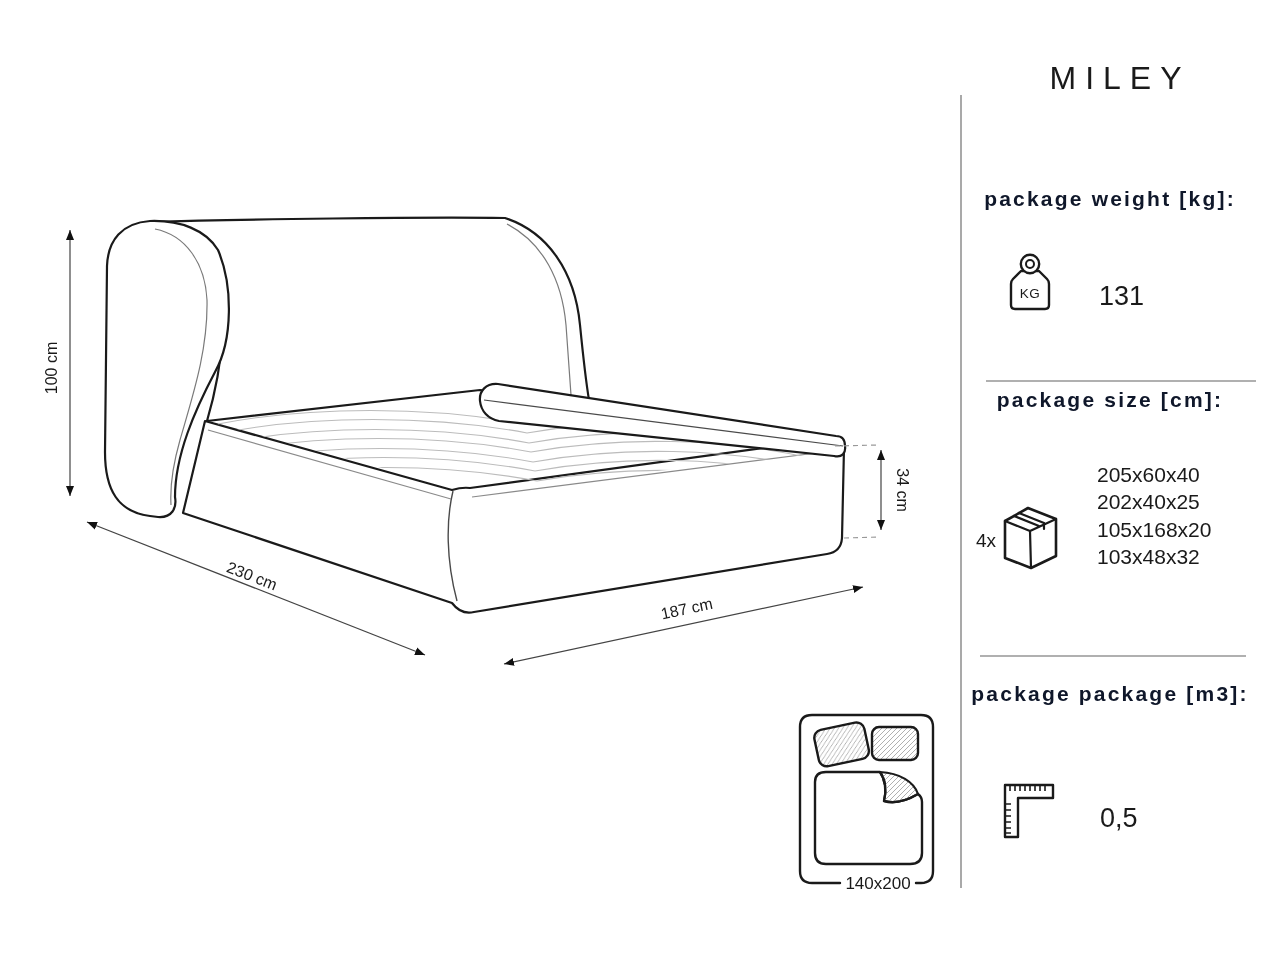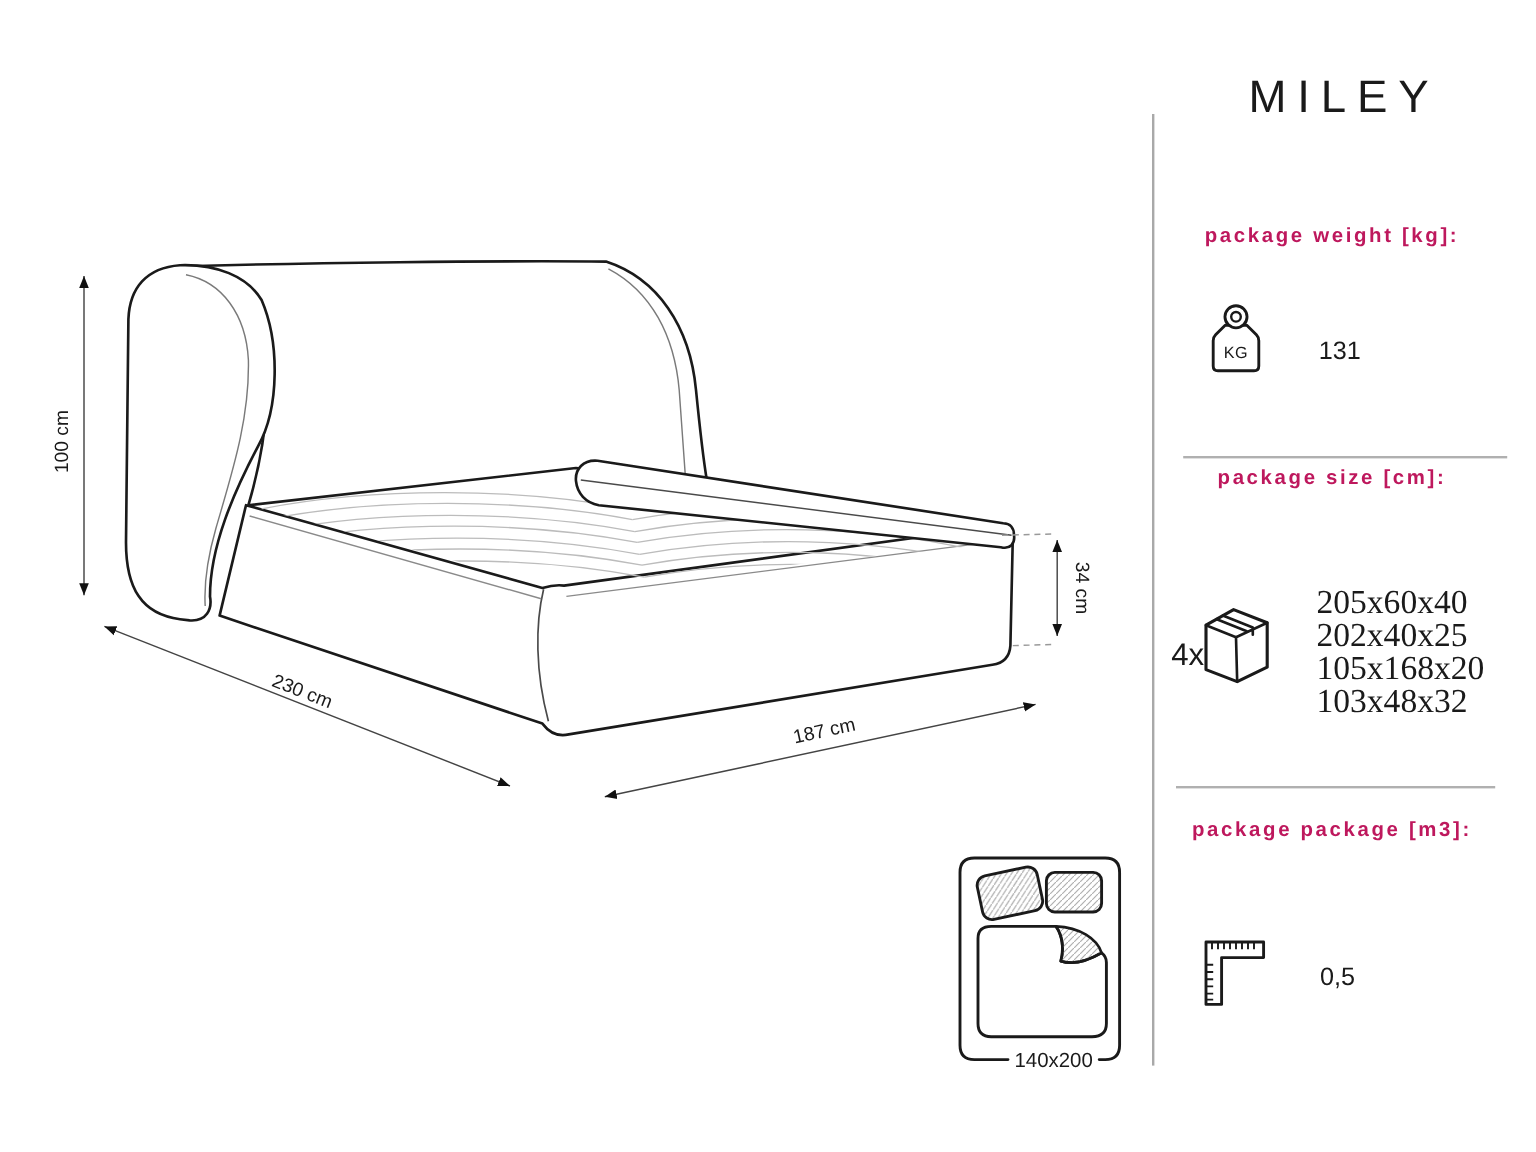--- a/index.html
+++ b/index.html
@@ -3,26 +3,26 @@
 <meta charset="utf-8">
 <style>
   html,body{margin:0;padding:0;background:#ffffff;}
   body{width:1280px;height:960px;position:relative;overflow:hidden;
        font-family:"Liberation Sans", sans-serif;color:#1a1a1a;}
   .abs{position:absolute;}
   svg text{font-family:"Liberation Sans", sans-serif;fill:#1a1a1a;}
   .vdivider{position:absolute;left:960px;top:95px;width:2px;height:793px;background:#a9a9a9;}
   .hdivider{position:absolute;height:1.5px;background:#b0b0b0;}
   .brand{position:absolute;left:960px;top:60px;width:320px;text-align:center;
-         font-size:38px;letter-spacing:9px;font-weight:400;color:#1a1a1a;white-space:nowrap;}
+         font-size:32px;letter-spacing:9px;font-weight:400;color:#1a1a1a;white-space:nowrap;}
   .sec-heading{position:absolute;left:960px;width:300px;text-align:center;
-         font-size:17px;font-weight:700;letter-spacing:2.2px;white-space:nowrap;color:#be185d;}
-  .sec-value{position:absolute;font-size:21px;color:#1a1a1a;}
-  .count-label{position:absolute;left:976px;top:530px;font-size:26px;color:#1a1a1a;}
-  .size-list{position:absolute;left:1097px;top:489px;font-size:28px;line-height:27.4px;color:#1a1a1a;font-family:Liberation Serif, serif;}
+         font-size:21px;font-weight:700;letter-spacing:2.2px;white-space:nowrap;color:#0f172a;}
+  .sec-value{position:absolute;font-size:27px;color:#1a1a1a;}
+  .count-label{position:absolute;left:976px;top:530px;font-size:19px;color:#1a1a1a;}
+  .size-list{position:absolute;left:1097px;top:461px;font-size:21px;line-height:27.4px;color:#1a1a1a;}
 </style>
 </head>
 <body>
 
 <svg class="abs" style="left:0;top:0" width="960" height="960" viewBox="0 0 960 960">
   <defs>
     <marker id="ah" markerUnits="userSpaceOnUse" markerWidth="12" markerHeight="12" refX="10" refY="5" orient="auto-start-reverse">
       <path d="M0,1 L10,5 L0,9 Z" fill="#111"></path>
     </marker>
     <clipPath id="matClip">

